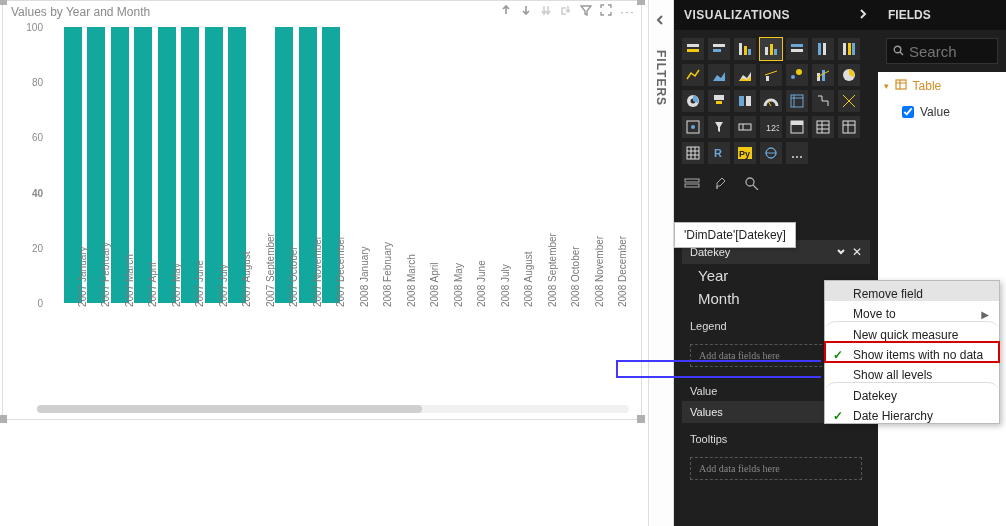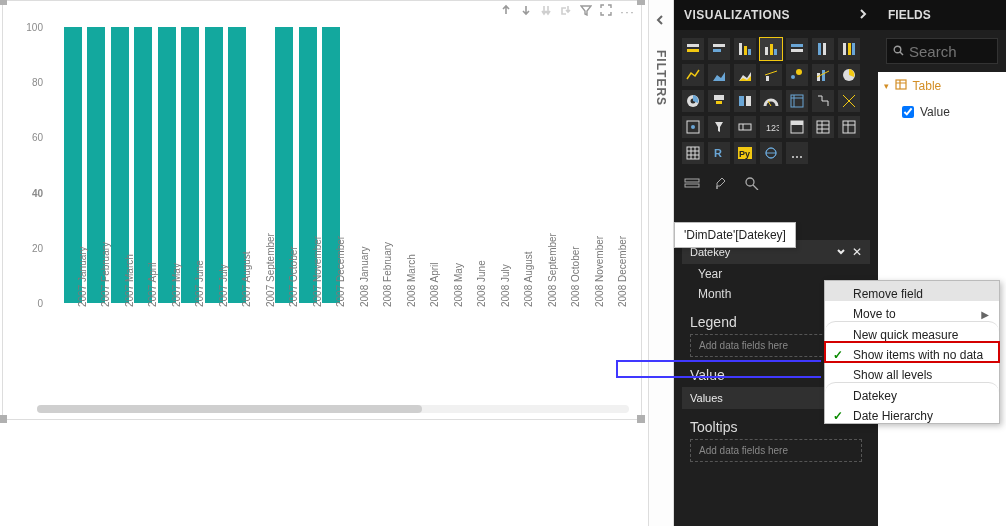--- a/index.html
+++ b/index.html
@@ -41,23 +41,23 @@
   .viz-item { width: 22px; height: 22px; background: #2e2e2e; display: flex; align-items: center; justify-content: center; }
   .viz-item.selected { outline: 1px solid #f2c811; background: #3a3a3a; }
   .viz-item svg { width: 16px; height: 16px; }
   .viz-tabs { display: flex; gap: 14px; padding: 6px 10px 0 10px; color: #aaa; }
   .viz-tabs span { cursor: pointer; }
 
   .field-tooltip { position: absolute; left: 674px; top: 222px; background: #fff; border: 1px solid #bbb; padding: 5px 9px; font-size: 12px; color: #222; z-index: 5; box-shadow: 2px 2px 4px rgba(0,0,0,0.15); }
 
   .well-group { margin: 48px 8px 0 8px; }
   .well-header { background: #303030; padding: 5px 8px; font-size: 11px; display: flex; align-items: center; justify-content: space-between; color: #eaeaea; }
-  .well-sub { padding: 3px 8px 3px 16px; font-size: 12px; color: #dcdcdc; display: flex; justify-content: space-between; }
-  .well-section-title { padding: 10px 8px 4px 8px; font-size: 14px; color: #ddd; }
-  .well-drop { margin: 0 8px; border: 1px dashed #555; padding: 5px 8px; font-size: 10px; color: #888; }
+  .well-sub { padding: 3px 8px 3px 16px; font-size: 15px; color: #dcdcdc; display: flex; justify-content: space-between; }
+  .well-section-title { padding: 10px 8px 4px 8px; font-size: 11px; color: #ddd; }
+  .well-drop { margin: 8px 8px; border: 1px dashed #555; padding: 5px 8px; font-size: 10px; color: #888; font-family: Liberation Serif, serif; }
 
   .highlight-arrow { position: absolute; left: 616px; top: 360px; width: 205px; height: 18px; border: 2px solid #4038ff; border-right: none; z-index: 3; }
 
   
   .fields-pane { position: absolute; left: 878px; top: 0; width: 128px; height: 526px; background: #1f1f1f; color: #ddd; }
   .fields-header { background: #111; padding: 8px 10px; font-size: 12px; font-weight: 700; }
   .search-wrap { margin: 8px; display: flex; align-items: center; background: #111; border: 1px solid #333; padding: 3px 6px; gap: 5px; }
   .search-wrap input { background: transparent; border: none; color: #bbb; font-size: 15px; width: 80px; outline: none; }
   .fields-body { background: #fff; position: absolute; top: 72px; left: 0; right: 0; bottom: 0; }
   .field-table-header { padding: 7px 6px; font-size: 12px; color: #d38e25; display: flex; align-items: center; gap: 6px; }
@@ -77,20 +77,21 @@
 </style>
 </head>
 <body>
 
 <div class="chart-pane">
   <div class="chart-corner tl"></div>
   <div class="chart-corner tr"></div>
   <div class="chart-corner bl"></div>
   <div class="chart-corner br"></div>
 
+  <div class="chart-title">Values by Year and Month</div>
   <div class="chart-header-icons">
     <span class="icon-arrow"><svg viewBox="0 0 12 12">
           <path d="M6 10 V2 M3 5 L6 2 L9 5"></path>
         </svg></span>
     <span class="icon-arrow"><svg viewBox="0 0 12 12">
           <path d="M6 2 V10 M3 7 L6 10 L9 7"></path>
         </svg></span>
     <span class="icon-arrow disabled"><svg viewBox="0 0 12 12">
           <path d="M4 2 V10 M2 7 L4 10 L6 7 M8 2 V10 M6 7 L8 10 L10 7"></path>
         </svg></span>

